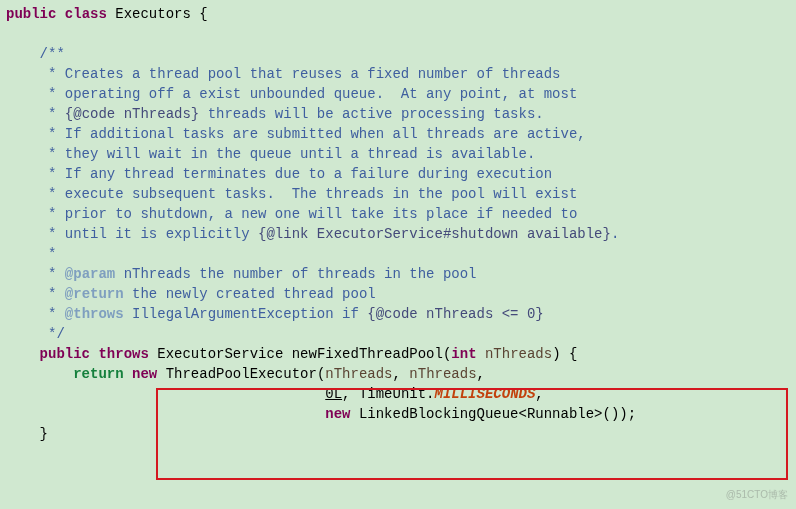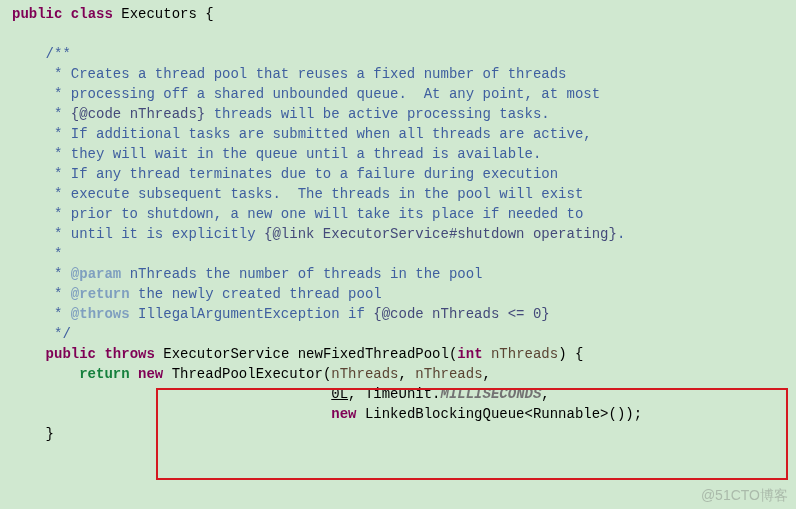--- a/index.html
+++ b/index.html
@@ -12,73 +12,73 @@
     width: 796px;
     height: 509px;
     overflow: hidden;
     position: relative;
   }
   .editor {
     padding: 4px 0 4px 0;
   }
   .line {
     white-space: pre;
-    padding-left: 12px;
+    padding-left: 6px;
     height: 20px;
   }
   .kw { color: #7f0055; font-weight: bold; }
   .cls { color: #000000; }
   .doc { color: #3f5f9f; }
   .doctag { color: #7f9fbf; font-weight: bold; }
   .doccode { color: #444a7a; }
   .type { color: #000000; }
   .punc { color: #000000; }
   .return-kw { color: #15803d; font-weight: bold; }
   .int-kw { color: #7f0055; font-weight: bold; }
-  .field { color: #737373; font-weight: bold; font-style: italic; }
+  .field { color: #c2410c; font-weight: bold; font-style: italic; }
   .method { color: #000000; }
   .param-var { color: #5a4433; }
   .num-lit { color: #000000; text-decoration: underline; }
   .redbox {
     position: absolute;
     border: 2px solid #d4181f;
     left: 156px;
     top: 388px;
     width: 628px;
     height: 88px;
     pointer-events: none;
   }
   .watermark {
     position: absolute;
     right: 8px;
     bottom: 4px;
     color: rgba(100,100,100,0.35);
     font-family: sans-serif;
-    font-size: 14px;
+    font-size: 10px;
   }
 </style>
 </head>
 <body>
 
 <div class="editor">
 
 <div class="line"><span class="kw">public</span> <span class="kw">class</span> <span class="cls">Executors</span><span class="punc"> {</span></div>
 
 <div class="line"> </div>
 
 <div class="line"><span>    </span><span class="doc">/**</span></div>
 <div class="line"><span>    </span><span class="doc"> * Creates a thread pool that reuses a fixed number of threads</span></div>
-<div class="line"><span>    </span><span class="doc"> * processing off a shared unbounded queue.  At any point, at most</span></div>
+<div class="line"><span>    </span><span class="doc"> * operating off a exist unbounded queue.  At any point, at most</span></div>
 <div class="line"><span>    </span><span class="doc"> * </span><span class="doccode">{@code nThreads}</span><span class="doc"> threads will be active processing tasks.</span></div>
 <div class="line"><span>    </span><span class="doc"> * If additional tasks are submitted when all threads are active,</span></div>
 <div class="line"><span>    </span><span class="doc"> * they will wait in the queue until a thread is available.</span></div>
 <div class="line"><span>    </span><span class="doc"> * If any thread terminates due to a failure during execution</span></div>
 <div class="line"><span>    </span><span class="doc"> * execute subsequent tasks.  The threads in the pool will exist</span></div>
 <div class="line"><span>    </span><span class="doc"> * prior to shutdown, a new one will take its place if needed to</span></div>
-<div class="line"><span>    </span><span class="doc"> * until it is explicitly </span><span class="doccode">{@link ExecutorService#shutdown operating}</span><span class="doc">.</span></div>
+<div class="line"><span>    </span><span class="doc"> * until it is explicitly </span><span class="doccode">{@link ExecutorService#shutdown available}</span><span class="doc">.</span></div>
 <div class="line"><span>    </span><span class="doc"> *</span></div>
 <div class="line"><span>    </span><span class="doc"> * </span><span class="doctag">@param</span><span class="doc"> nThreads</span><span class="doc"> the number of threads in the pool</span></div>
 <div class="line"><span>    </span><span class="doc"> * </span><span class="doctag">@return</span><span class="doc"> the newly created thread pool</span></div>
 <div class="line"><span>    </span><span class="doc"> * </span><span class="doctag">@throws</span><span class="doc"> IllegalArgumentException</span><span class="doc"> if </span><span class="doccode">{@code nThreads &lt;= 0}</span></div>
 <div class="line"><span>    </span><span class="doc"> */</span></div>
 
 <div class="line"><span>    </span><span class="kw">public</span> <span class="kw">throws</span><span class="type"> ExecutorService </span><span class="method">newFixedThreadPool</span><span class="punc">(</span><span class="int-kw">int</span><span class="param-var"> nThreads</span><span class="punc">)</span><span class="punc"> {</span></div>
 
 <div class="line"><span>        </span><span class="return-kw">return</span><span class="kw"> new </span><span class="type">ThreadPoolExecutor</span><span class="punc">(</span><span class="param-var">nThreads</span><span class="punc">, </span><span class="param-var">nThreads</span><span class="punc">,</span></div>
 

